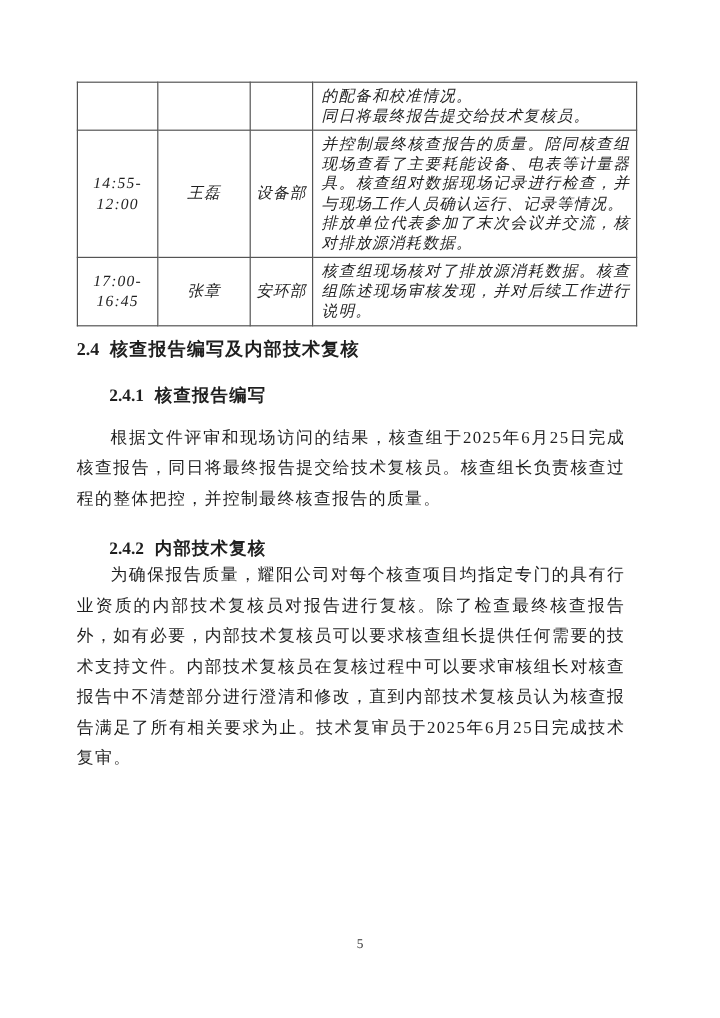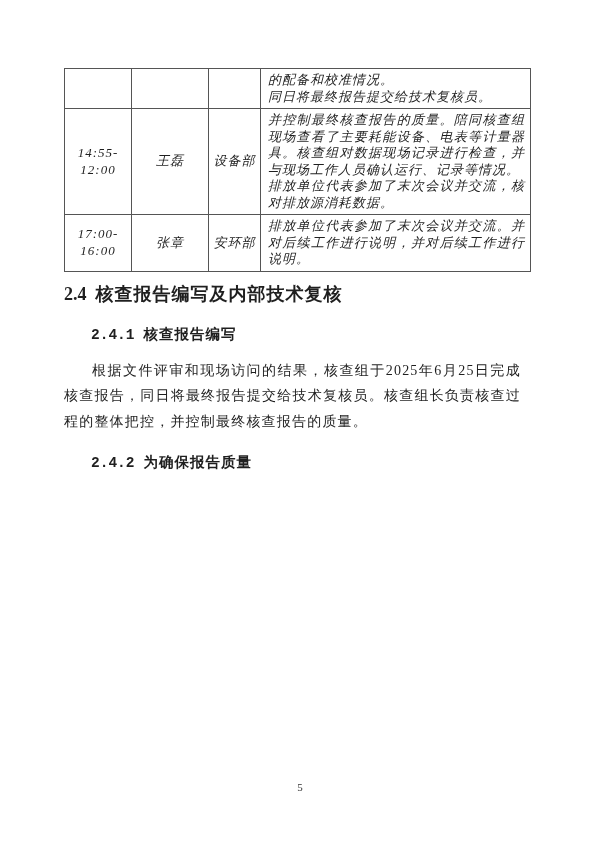--- a/index.html
+++ b/index.html
@@ -44,30 +44,29 @@
   }
   td.desc .dp { margin: 0; }
   .tl { display: block; }
   col.c-time { width: 67px; }
   col.c-name { width: 77px; }
   col.c-dept { width: 52px; }
   col.c-desc { width: 270px; }
   
   .h24 {
     margin: 10px 0 0 0;
-    font-size: 18px;
+    font-size: 15px;
     font-weight: bold;
     letter-spacing: 1px;
   }
   .hsub {
     margin: 19px 0 0 27px;
     font-size: 14.5px;
     font-weight: bold;
     letter-spacing: 1px;
-    font-family: Liberation Mono, monospace;
   }
   .hnum { margin-right: 9px; letter-spacing: 0; }
   
   p.bodytext {
     margin: 14px 13px 0 0;
     font-size: 14px;
     line-height: 25.5px;
     letter-spacing: 1.2px;
     text-align: justify;
     text-indent: 2em;
@@ -112,41 +111,42 @@
         <td class="cc">王磊</td>
         <td class="cc">设备部</td>
         <td class="desc">
           <div class="dp">并控制最终核查报告的质量。陪同核查组现场查看了主要耗能设备、电表等计量器具。核查组对数据现场记录进行检查，并与现场工作人员确认运行、记录等情况。</div>
           <div class="dp">排放单位代表参加了末次会议并交流，核对排放源消耗数据。</div>
         </td>
       </tr>
       <tr>
         <td class="cc">
           <span class="tl">17:00-</span>
-          <span class="tl">16:00</span>
+          <span class="tl">16:45</span>
         </td>
         <td class="cc">张章</td>
         <td class="cc">安环部</td>
         <td class="desc">
-          <div class="dp">排放单位代表参加了末次会议并交流。并对后续工作进行说明，并对后续工作进行说明。</div>
+          <div class="dp">核查组现场核对了排放源消耗数据。核查组陈述现场审核发现，并对后续工作进行说明。</div>
         </td>
       </tr>
     </tbody>
   </table>
 
   <div class="h24">
     <span class="hnum">2.4</span><span>核查报告编写及内部技术复核</span>
   </div>
 
   <div class="hsub">
     <span class="hnum">2.4.1</span><span>核查报告编写</span>
   </div>
 
   <p class="bodytext">根据文件评审和现场访问的结果，核查组于2025年6月25日完成核查报告，同日将最终报告提交给技术复核员。核查组长负责核查过程的整体把控，并控制最终核查报告的质量。</p>
 
   <div class="hsub">
-    <span class="hnum">2.4.2</span><span>为确保报告质量</span>
+    <span class="hnum">2.4.2</span><span>内部技术复核</span>
   </div>
 
+  <p class="bodytext cont">为确保报告质量，耀阳公司对每个核查项目均指定专门的具有行业资质的内部技术复核员对报告进行复核。除了检查最终核查报告外，如有必要，内部技术复核员可以要求核查组长提供任何需要的技术支持文件。内部技术复核员在复核过程中可以要求审核组长对核查报告中不清楚部分进行澄清和修改，直到内部技术复核员认为核查报告满足了所有相关要求为止。技术复审员于2025年6月25日完成技术复审。</p>
 
   <div class="pageno">5</div>
 
 </div>
 
 </body></html>

